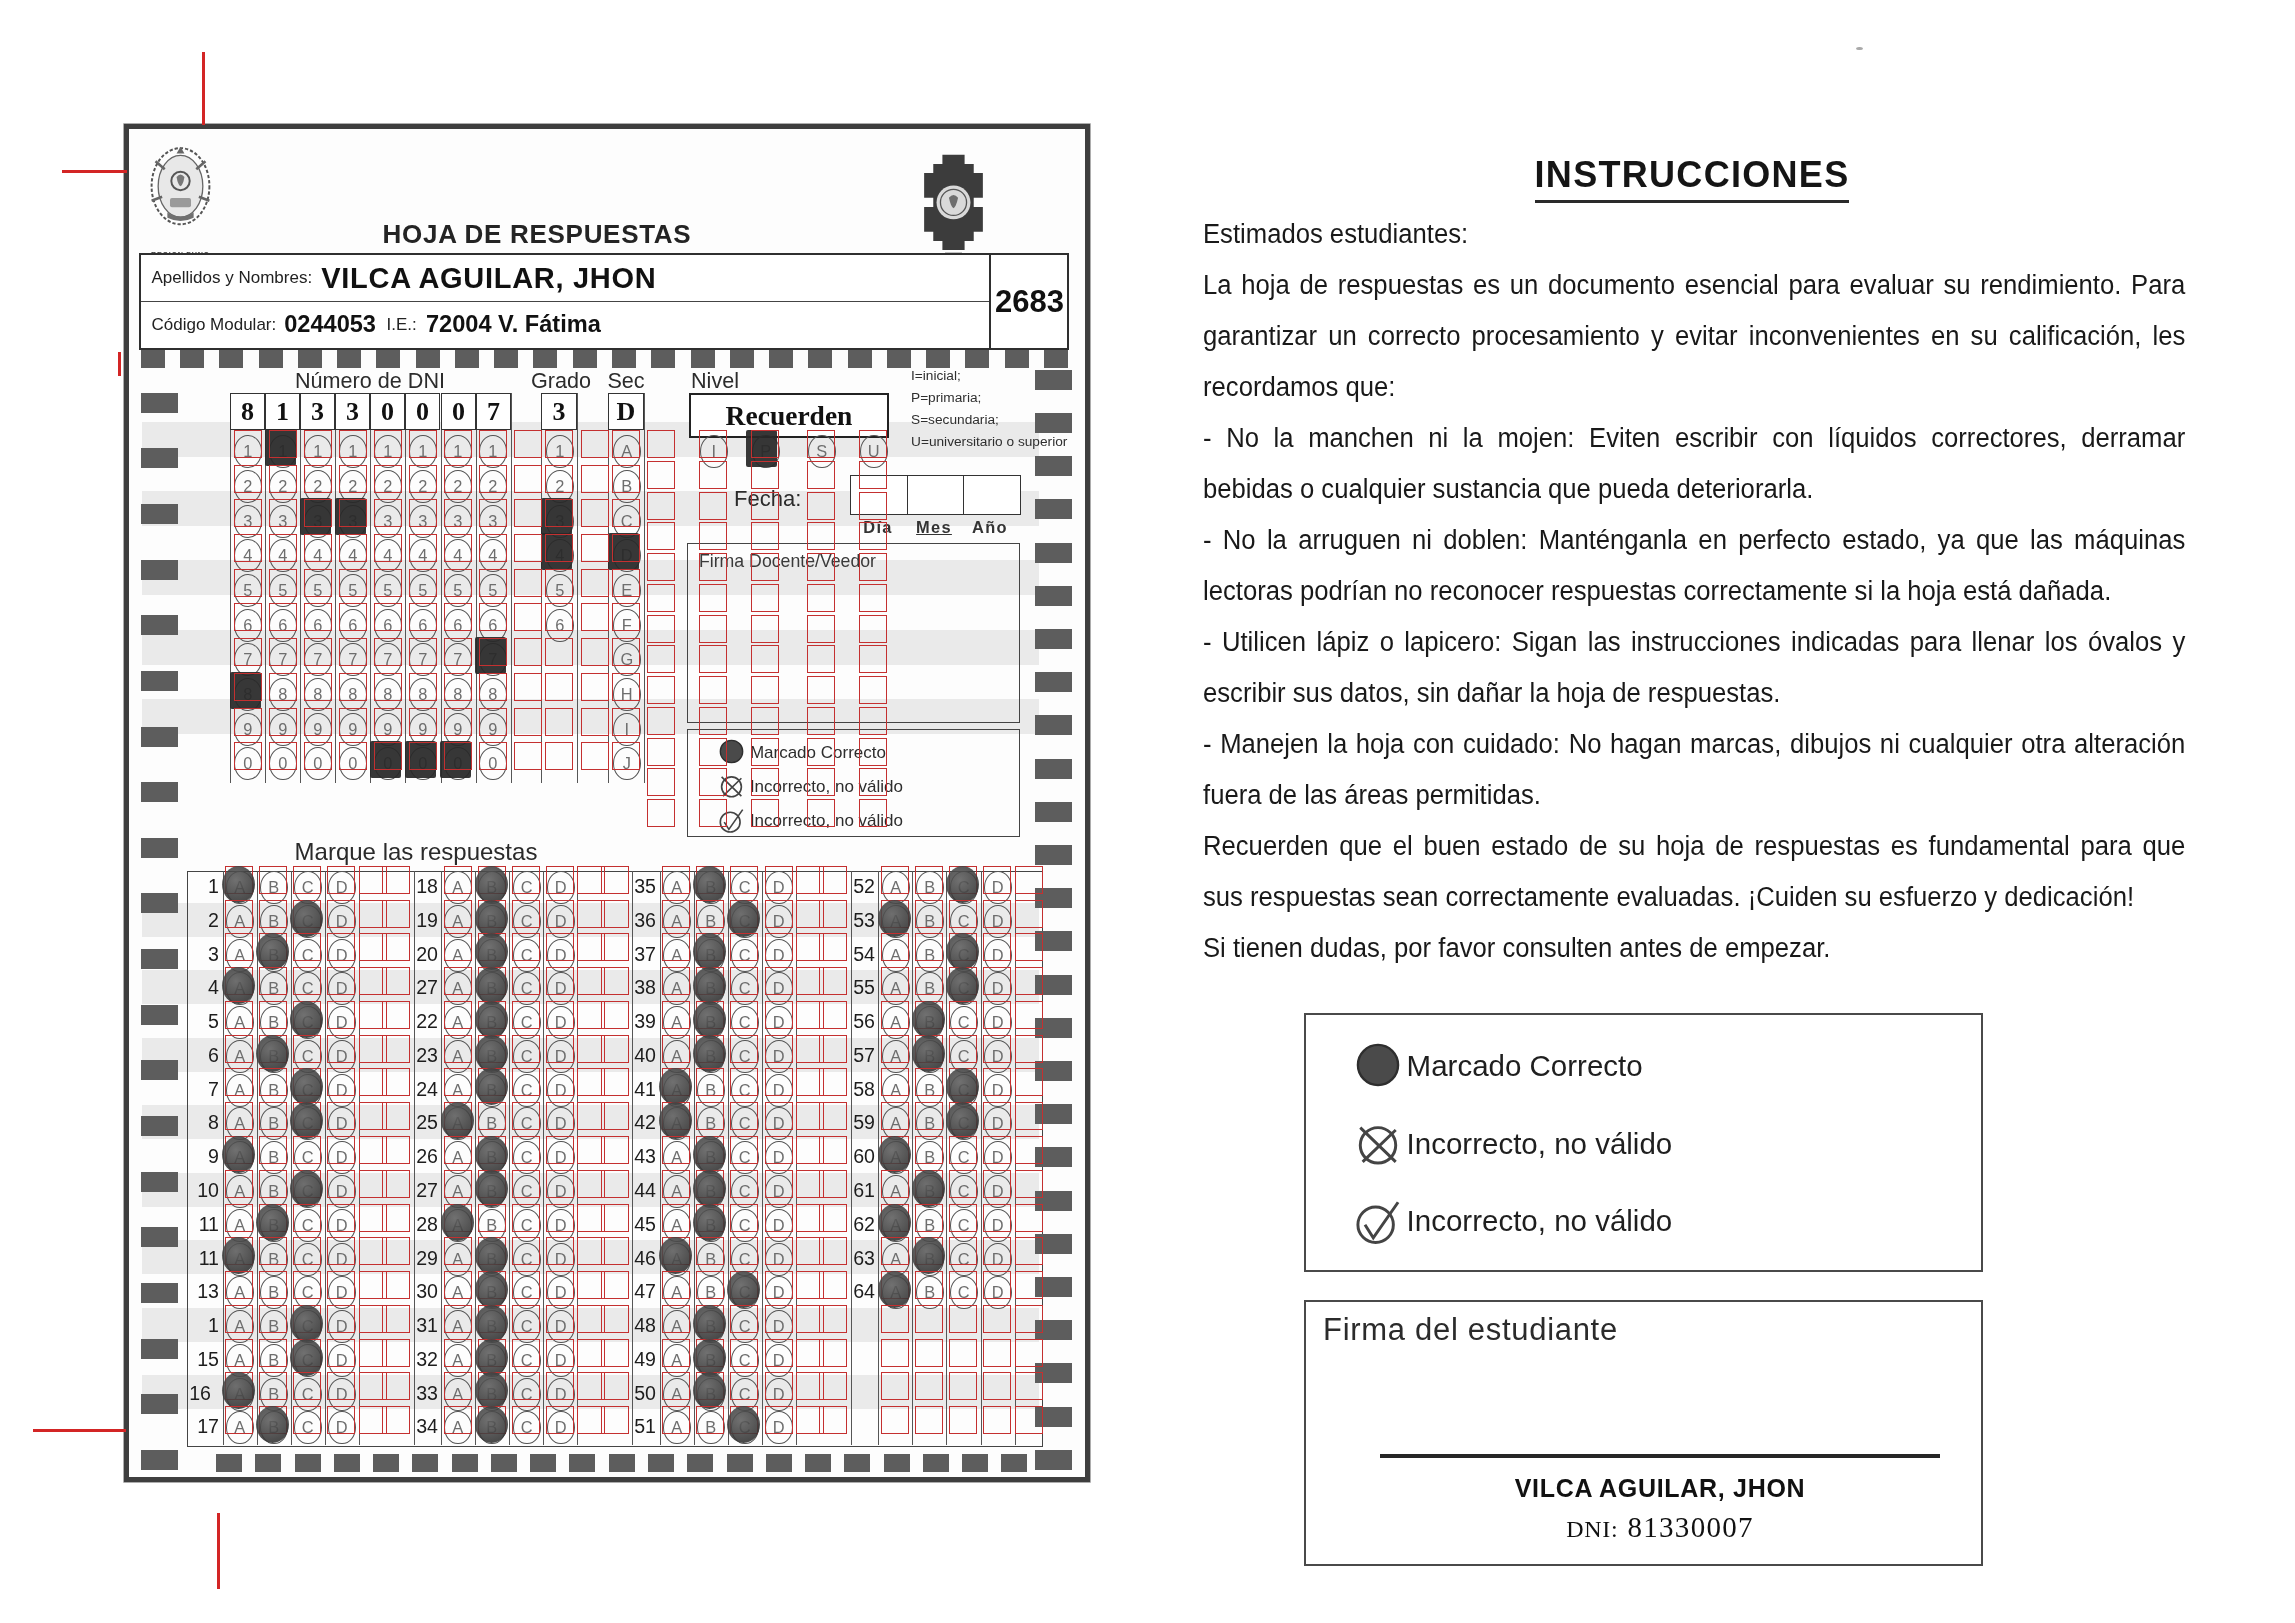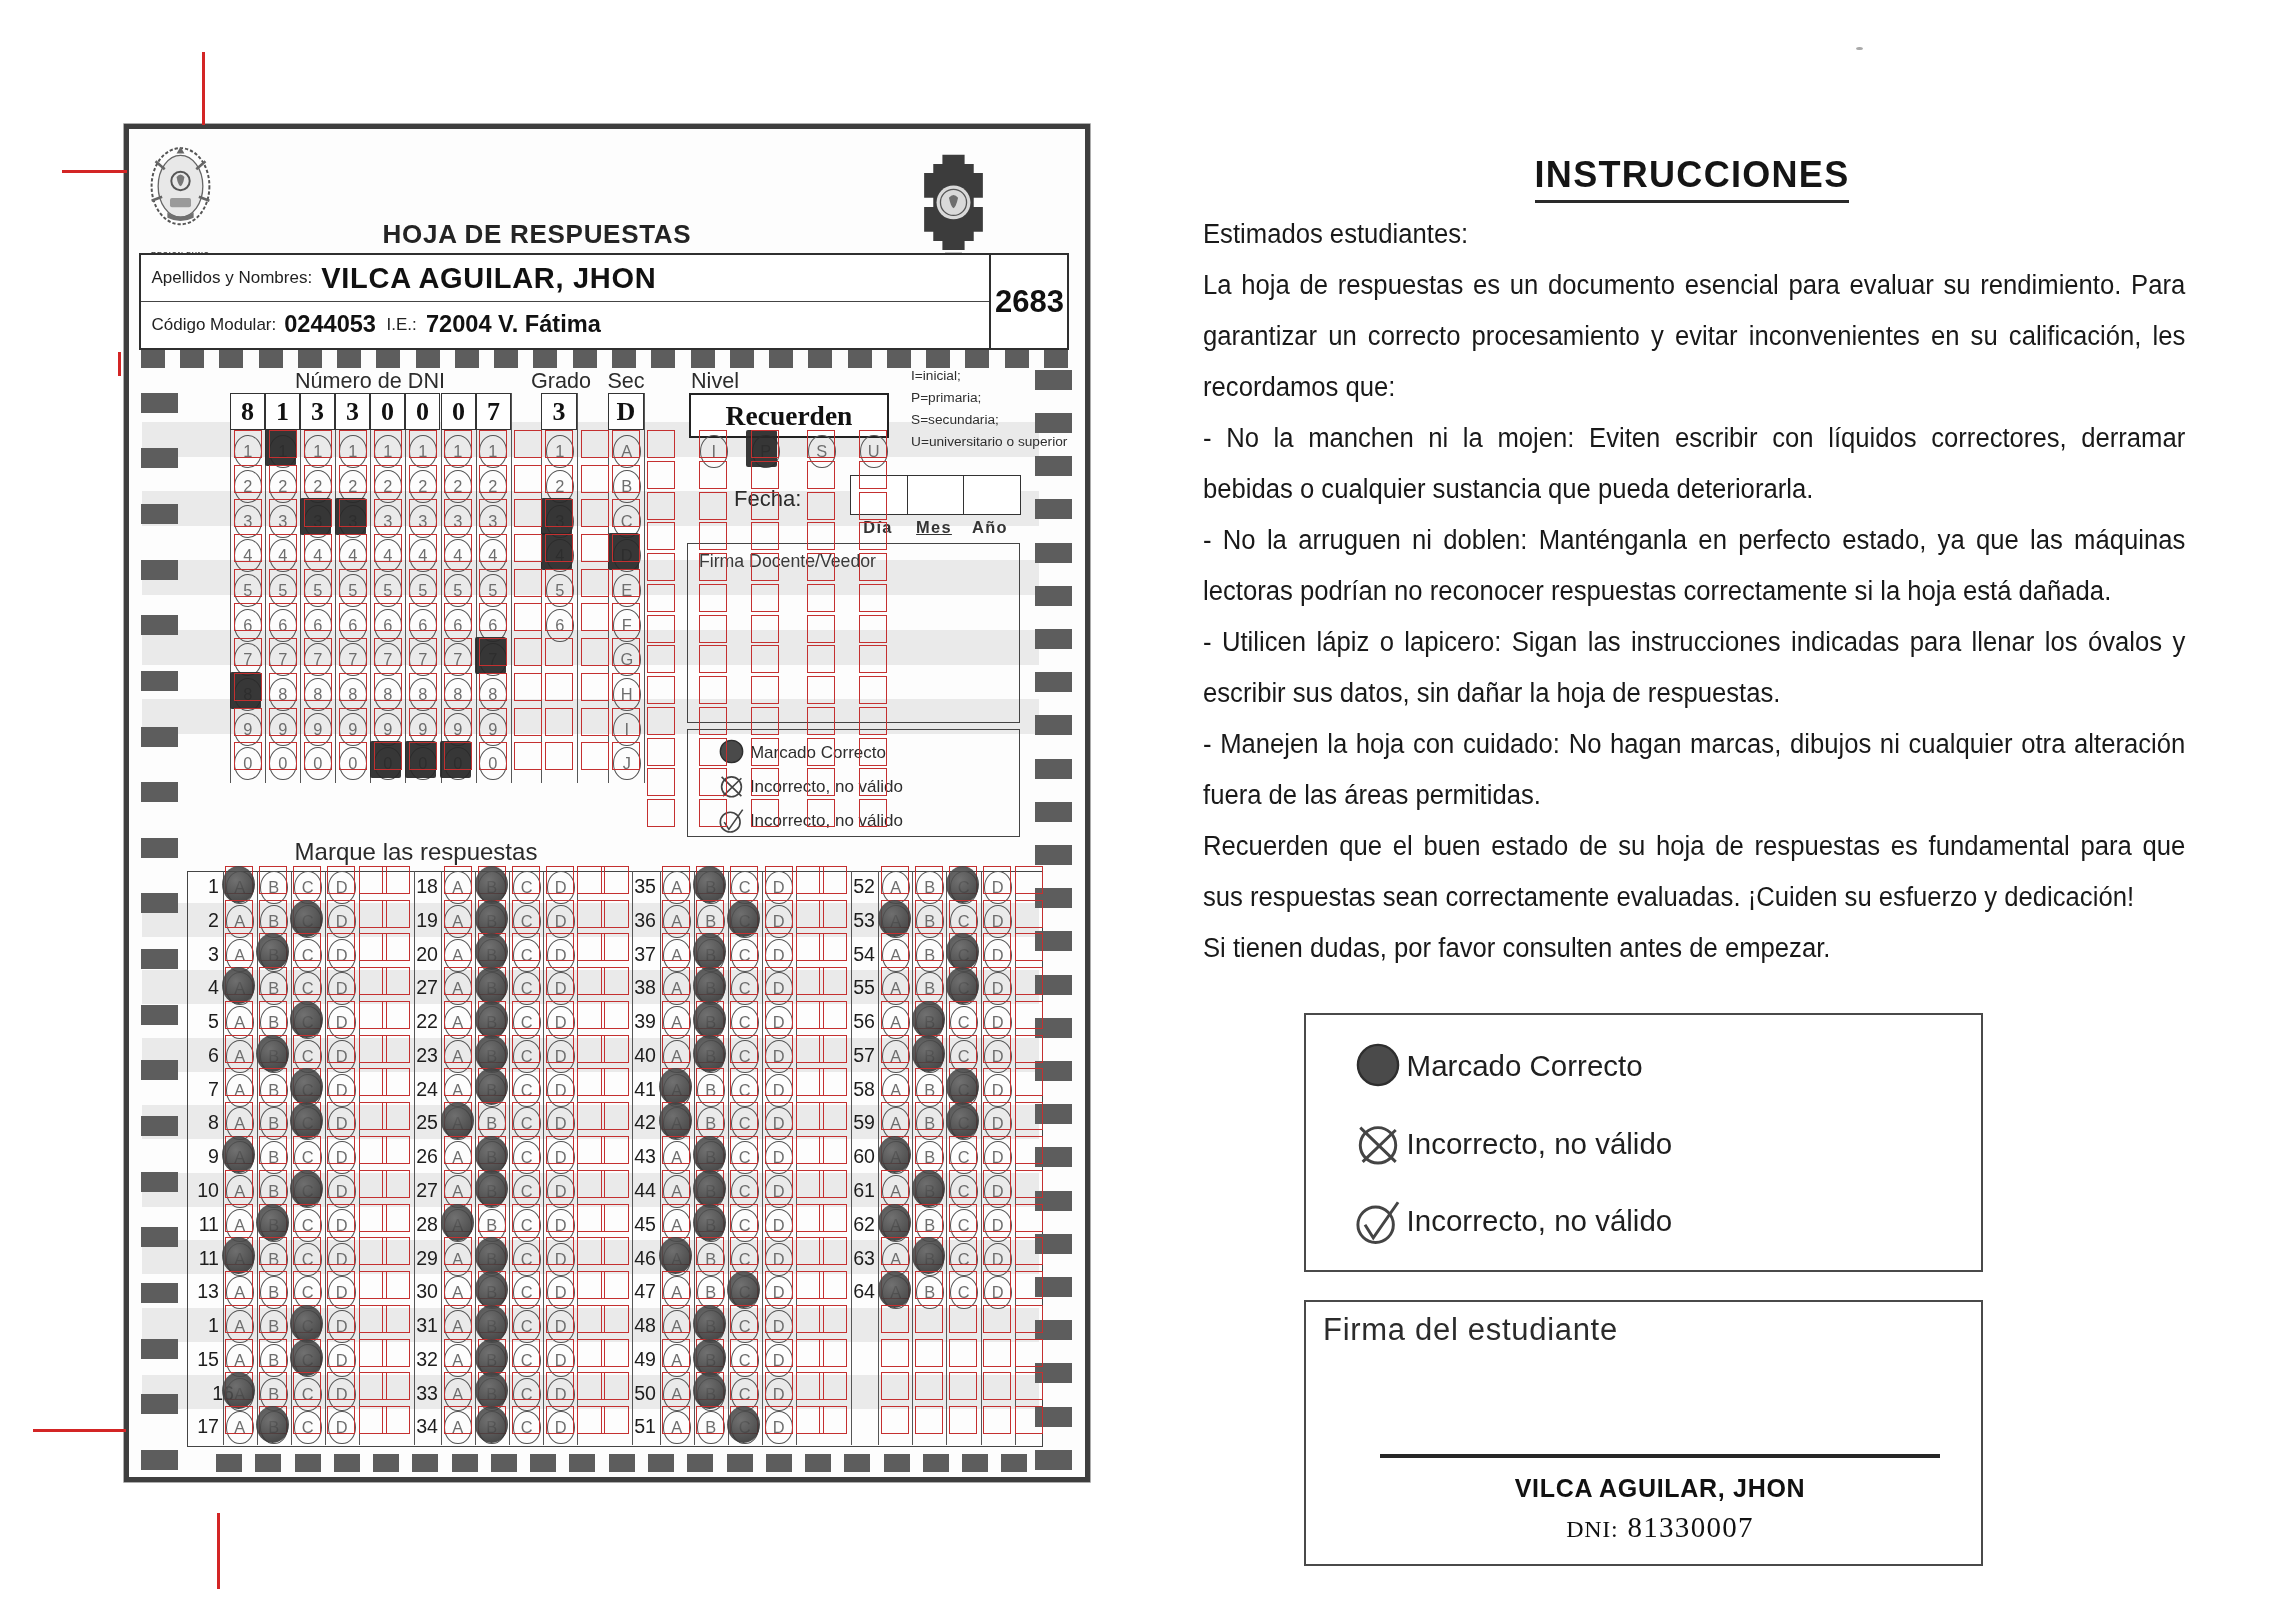--- a/index.html
+++ b/index.html
@@ -856,21 +856,21 @@
     <div class="bubble" style="position: absolute; left: 226px; top: 1344px; width: 27.5px; height: 33px; font-size: 16.4px;">A</div>
     <div class="redsq" style="position: absolute; left: 225px; top: 1339px; width: 27.5px; height: 27.5px;"></div>
     <div class="bubble" style="position: absolute; left: 260px; top: 1344px; width: 27.5px; height: 33px; font-size: 16.4px;">B</div>
     <div class="redsq" style="position: absolute; left: 259px; top: 1339px; width: 27.5px; height: 27.5px;"></div>
     <div class="bubble" style="position: absolute; left: 294px; top: 1344px; width: 27.5px; height: 33px; font-size: 16.4px;">C</div>
     <div class="redsq" style="position: absolute; left: 293px; top: 1339px; width: 27.5px; height: 27.5px;"></div>
     <div class="bubble" style="position: absolute; left: 328px; top: 1344px; width: 27.5px; height: 33px; font-size: 16.4px;">D</div>
     <div class="redsq" style="position: absolute; left: 327px; top: 1339px; width: 27.5px; height: 27.5px;"></div>
     <div class="redsq" style="position: absolute; left: 359px; top: 1339px; width: 27.5px; height: 27.5px;"></div>
     <div class="fillcirc" style="position: absolute; left: 290px; top: 1339px; width: 33px; height: 37px;"></div>
-    <div class="qnum" style="position: absolute; left: 189px; top: 1382px; width: 45px; height: 22px;">16</div>
+    <div class="qnum" style="position: absolute; left: 166px; top: 1382px; width: 45px; height: 22px;">16</div>
     <div class="bubble" style="position: absolute; left: 226px; top: 1378px; width: 27.5px; height: 33px; font-size: 16.4px;">A</div>
     <div class="redsq" style="position: absolute; left: 225px; top: 1372px; width: 27.5px; height: 27.5px;"></div>
     <div class="bubble" style="position: absolute; left: 260px; top: 1378px; width: 27.5px; height: 33px; font-size: 16.4px;">B</div>
     <div class="redsq" style="position: absolute; left: 259px; top: 1372px; width: 27.5px; height: 27.5px;"></div>
     <div class="bubble" style="position: absolute; left: 294px; top: 1378px; width: 27.5px; height: 33px; font-size: 16.4px;">C</div>
     <div class="redsq" style="position: absolute; left: 293px; top: 1372px; width: 27.5px; height: 27.5px;"></div>
     <div class="bubble" style="position: absolute; left: 328px; top: 1378px; width: 27.5px; height: 33px; font-size: 16.4px;">D</div>
     <div class="redsq" style="position: absolute; left: 327px; top: 1372px; width: 27.5px; height: 27.5px;"></div>
     <div class="redsq" style="position: absolute; left: 359px; top: 1372px; width: 27.5px; height: 27.5px;"></div>
     <div class="fillcirc" style="position: absolute; left: 222px; top: 1372px; width: 33px; height: 37px;"></div>

